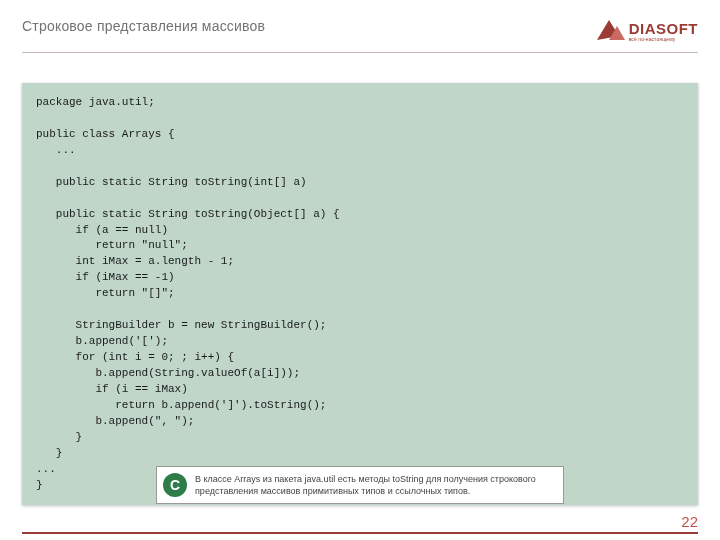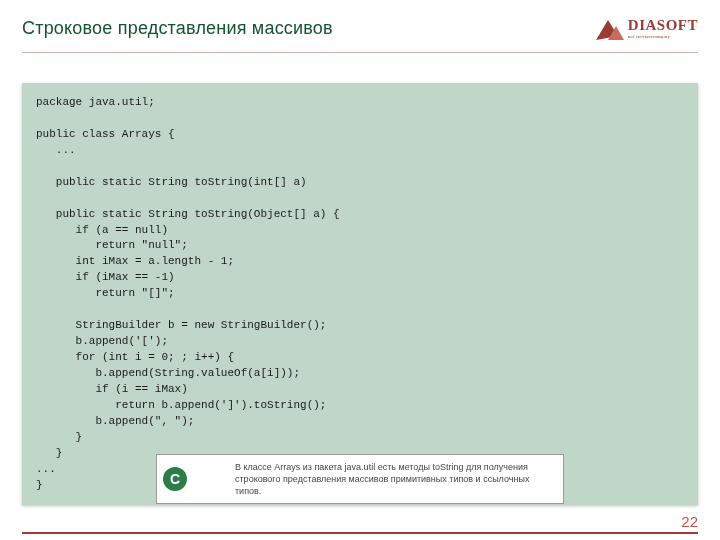--- a/index.html
+++ b/index.html
@@ -11,29 +11,29 @@
     position: relative;
     overflow: hidden;
   }
   .header {
     display: flex;
     justify-content: space-between;
     align-items: flex-start;
     padding: 18px 22px 4px 22px;
   }
   .title {
-    font-size: 18px;
+    font-size: 14px;
     font-weight: 400;
-    color: #14532d;
+    color: #737373;
     letter-spacing: .2px;
   }
   .logo {
     display: flex;
+    align-items: center;
     gap: 4px;
-    font-family: Liberation Serif, serif;
   }
   .logo-mark {
     width: 30px;
     height: 26px;
     position: relative;
   }
   .logo-text {
     display: flex;
     flex-direction: column;
     line-height: 1;
@@ -100,21 +100,20 @@
     justify-content: center;
     color: #fff;
     font-weight: 700;
     font-size: 14px;
   }
   .callout-text {
     font-size: 9px;
     color: #444;
     padding: 6px 10px 6px 2px;
     line-height: 1.35;
-    margin-left: 40px;
   }
   .page-number {
     position: absolute;
     bottom: 10px;
     right: 22px;
     font-size: 15px;
     color: #c5514d;
   }
   .footer-rule {
     position: absolute;

